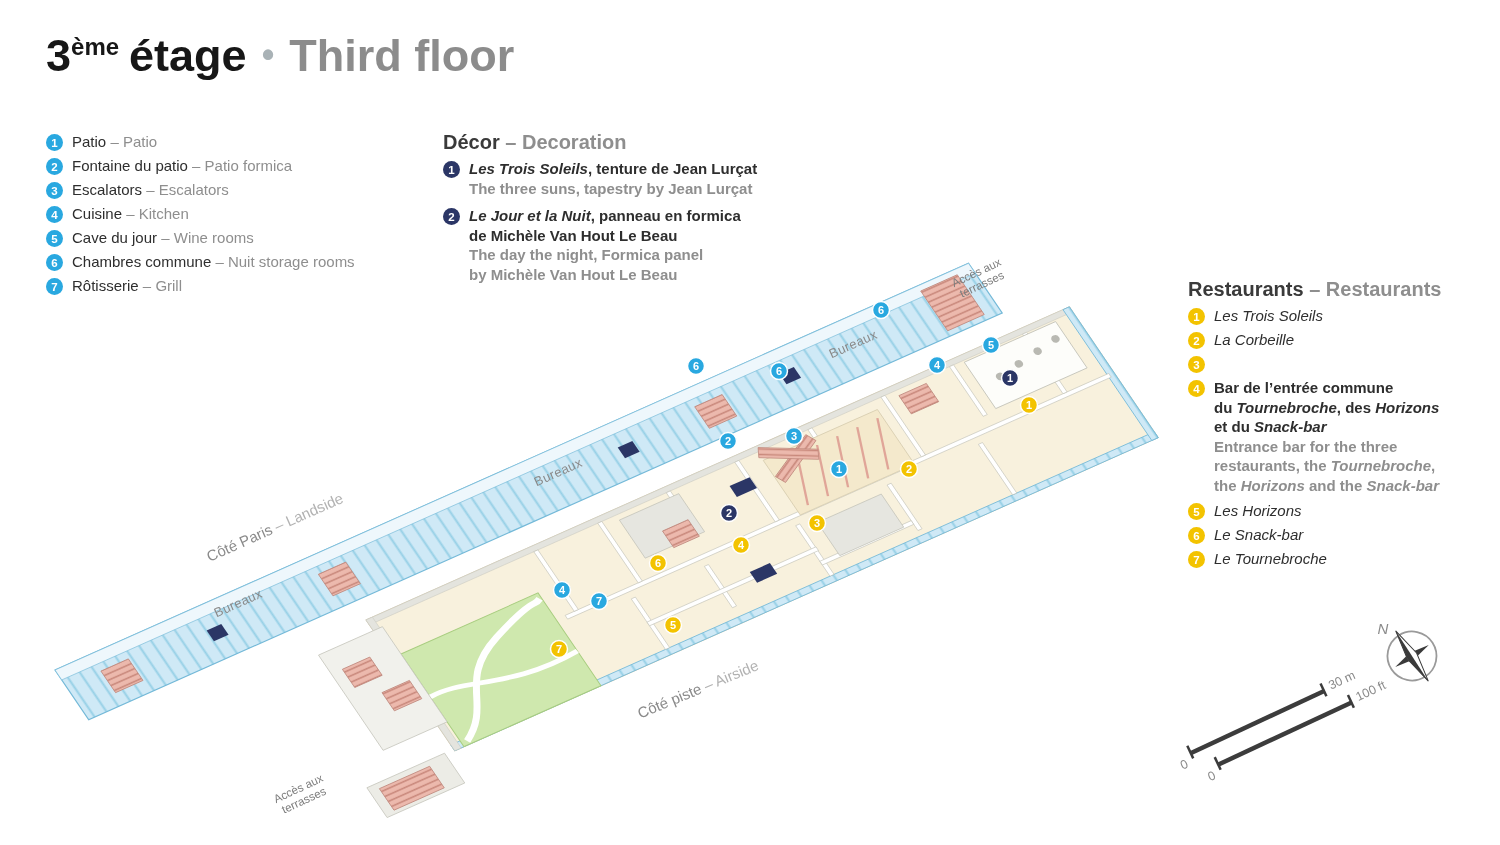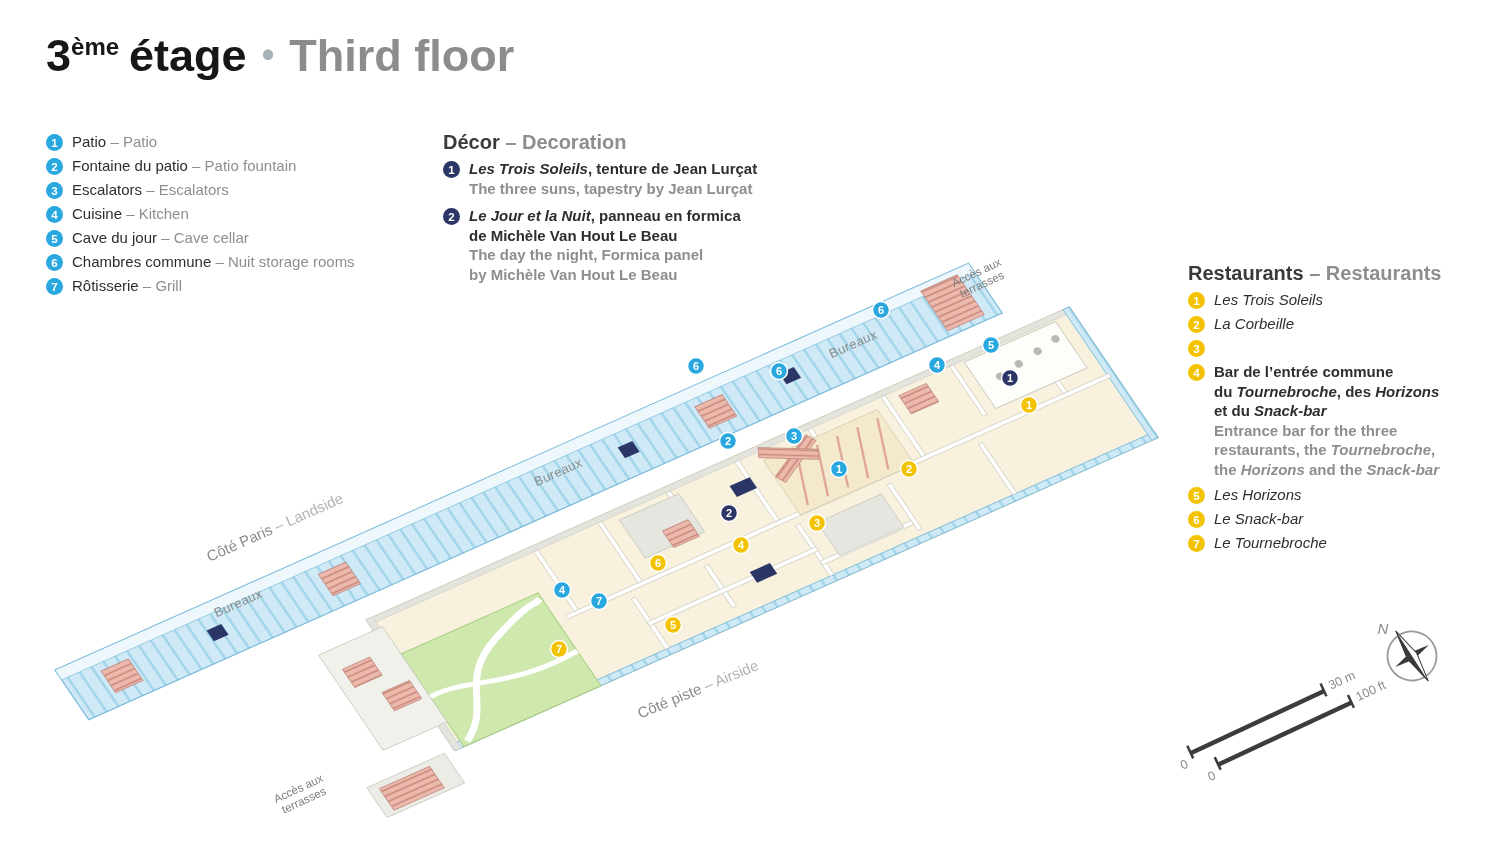--- a/index.html
+++ b/index.html
@@ -24,21 +24,21 @@
   .fr{color:#2e2e2e;}
   .en{color:#8e8e8e;}
   .dash{color:#8e8e8e;}
   .it{font-style:italic;}
   .leg-head{font-weight:bold;font-size:20px;margin-bottom:9px;color:#3a3a3a;}
   .leg-head .en{font-weight:bold;}
   .leg-text div{margin-bottom:1.5px;font-weight:bold;}
   #facilities{left:46px;top:133px;}
   #decor{left:443px;top:133px;width:330px;}
   #decor .leg-row{margin-bottom:8px;}
-  #restaurants{left:1188px;top:264px;width:290px;}
+  #restaurants{left:1188px;top:280px;width:290px;}
   #restaurants .leg-row{margin-bottom:6px;}
 
   
   #map{position:absolute;left:0;top:0;}
   .map-label{fill:#8a8a8a;font-size:13px;letter-spacing:.4px;}
   .map-label-lg{fill:#8a8a8a;font-size:15px;}
   .map-label-sm{fill:#7e7e7e;font-size:11.5px;}
   .en-t{fill:#b2b2b2;}
   .marker-num{font-family:"Liberation Sans",sans-serif;font-weight:bold;font-size:11px;fill:#fff;text-anchor:middle;}
   .scale-txt{fill:#8a8a8a;font-size:12.5px;}
@@ -286,33 +286,33 @@
     <span class="t-fr"><span>3</span><sup>ème</sup><span class="t-word">étage</span></span><span class="t-bullet">•</span><span class="t-en">Third floor</span>
   </div>
 
   <div id="facilities" class="legend">
     <div class="leg-row">
       <span class="num blue">1</span>
       <span><span class="fr">Patio</span> <span class="dash">–</span> <span class="en">Patio</span></span>
     </div>
     <div class="leg-row">
       <span class="num blue">2</span>
-      <span><span class="fr">Fontaine du patio</span> <span class="dash">–</span> <span class="en">Patio fountain</span></span>
+      <span><span class="fr">Fontaine du patio</span> <span class="dash">–</span> <span class="en">Patio formica</span></span>
     </div>
     <div class="leg-row">
       <span class="num blue">3</span>
       <span><span class="fr">Escalators</span> <span class="dash">–</span> <span class="en">Escalators</span></span>
     </div>
     <div class="leg-row">
       <span class="num blue">4</span>
       <span><span class="fr">Cuisine</span> <span class="dash">–</span> <span class="en">Kitchen</span></span>
     </div>
     <div class="leg-row">
       <span class="num blue">5</span>
-      <span><span class="fr">Cave du jour</span> <span class="dash">–</span> <span class="en">Cave cellar</span></span>
+      <span><span class="fr">Cave du jour</span> <span class="dash">–</span> <span class="en">Wine rooms</span></span>
     </div>
     <div class="leg-row">
       <span class="num blue">6</span>
       <span><span class="fr">Chambres commune</span> <span class="dash">–</span> <span class="en">Nuit storage rooms</span></span>
     </div>
     <div class="leg-row">
       <span class="num blue">7</span>
       <span><span class="fr">Rôtisserie</span> <span class="dash">–</span> <span class="en">Grill</span></span>
     </div>
   </div>

